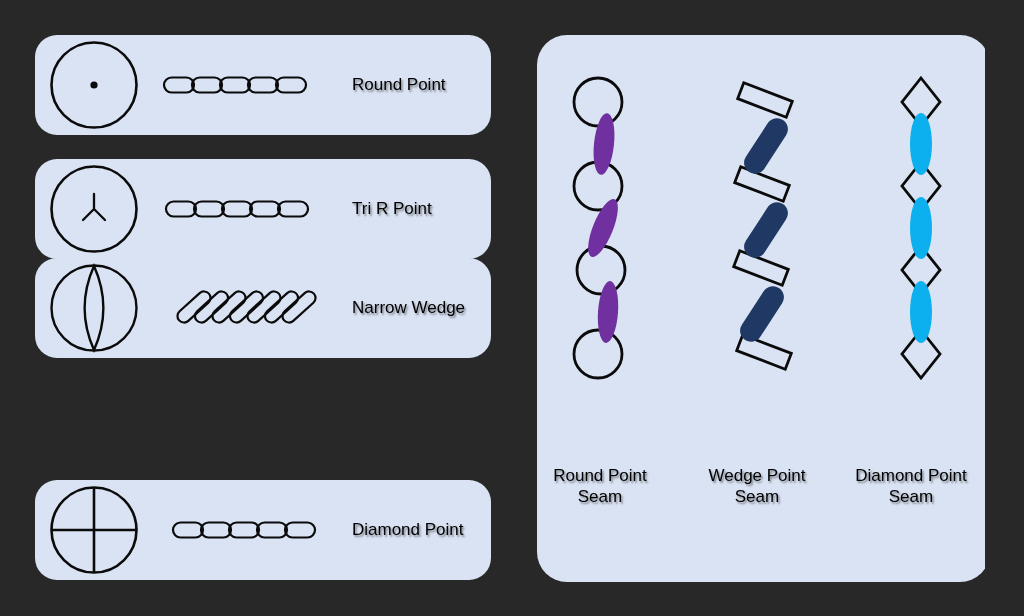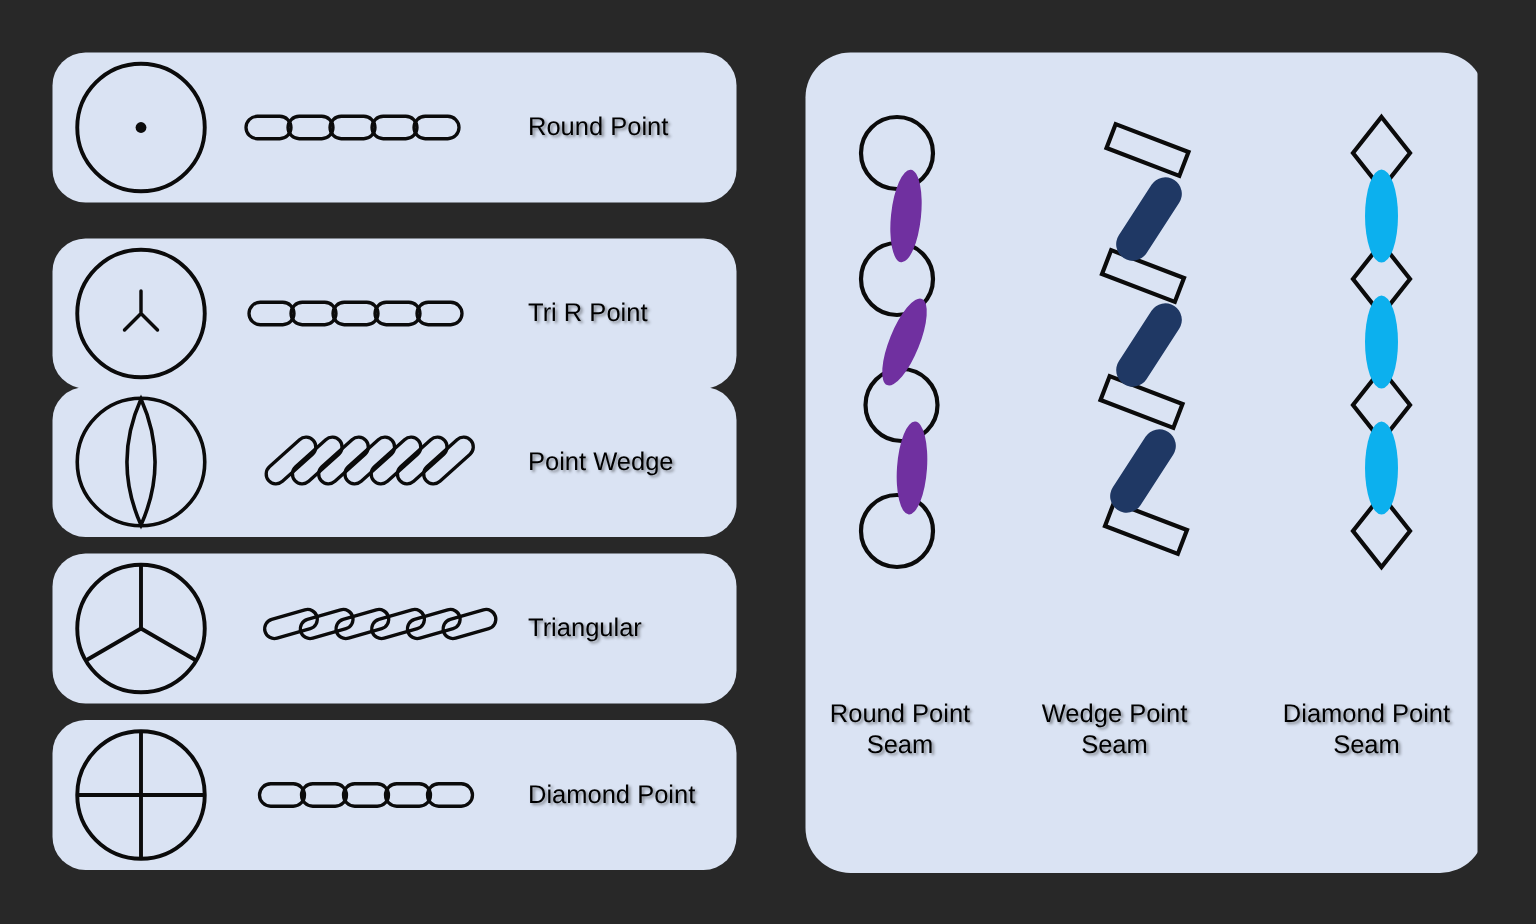--- a/index.html
+++ b/index.html
@@ -82,40 +82,23 @@
       <g fill="none" stroke="#0b0b0b" stroke-width="2.2">
         <rect x="139" y="42.5" width="40" height="13" rx="6.5" transform="rotate(-42 159 49)"></rect>
         <rect x="156.5" y="42.5" width="40" height="13" rx="6.5" transform="rotate(-42 176.5 49)"></rect>
         <rect x="174" y="42.5" width="40" height="13" rx="6.5" transform="rotate(-42 194 49)"></rect>
         <rect x="191.5" y="42.5" width="40" height="13" rx="6.5" transform="rotate(-42 211.5 49)"></rect>
         <rect x="209" y="42.5" width="40" height="13" rx="6.5" transform="rotate(-42 229 49)"></rect>
         <rect x="226.5" y="42.5" width="40" height="13" rx="6.5" transform="rotate(-42 246.5 49)"></rect>
         <rect x="244" y="42.5" width="40" height="13" rx="6.5" transform="rotate(-42 264 49)"></rect>
       </g>
     </svg>
-    <div class="type-label">Point Wedge</div>
+    <div class="type-label">Narrow Wedge</div>
   </div>
 
-  <div class="card" style="top:369px">
-    <svg width="340" height="100">
-      <g fill="none" stroke="#0b0b0b" stroke-width="2.6">
-        <circle cx="59" cy="50" r="42.5"></circle>
-        <path d="M59 7.5 L59 50 M59 50 L22.5 71.2 M59 50 L95.5 71.2"></path>
-      </g>
-      <g fill="none" stroke="#0b0b0b" stroke-width="2.2">
-        <rect x="141" y="40.5" width="36" height="13" rx="6.5" transform="rotate(-16 159 47)"></rect>
-        <rect x="164.8" y="40.5" width="36" height="13" rx="6.5" transform="rotate(-16 182.8 47)"></rect>
-        <rect x="188.6" y="40.5" width="36" height="13" rx="6.5" transform="rotate(-16 206.6 47)"></rect>
-        <rect x="212.4" y="40.5" width="36" height="13" rx="6.5" transform="rotate(-16 230.4 47)"></rect>
-        <rect x="236.2" y="40.5" width="36" height="13" rx="6.5" transform="rotate(-16 254.2 47)"></rect>
-        <rect x="260" y="40.5" width="36" height="13" rx="6.5" transform="rotate(-16 278 47)"></rect>
-      </g>
-    </svg>
-    <div class="type-label">Triangular</div>
-  </div>
 
   <div class="card" style="top:480px">
     <svg width="330" height="100">
       <g fill="none" stroke="#0b0b0b" stroke-width="2.6">
         <circle cx="59" cy="50" r="42.5"></circle>
         <path d="M59 7.5 L59 92.5 M16.5 50 L101.5 50"></path>
       </g>
       <g fill="none" stroke="#0b0b0b" stroke-width="2.2">
         <rect x="138" y="42.5" width="30" height="15" rx="7.5"></rect>
         <rect x="166" y="42.5" width="30" height="15" rx="7.5"></rect>
@@ -166,19 +149,19 @@
       </g>
       <g>
         <ellipse cx="59" cy="69" rx="11" ry="31" fill="#0cb0ee"></ellipse>
         <ellipse cx="59" cy="153" rx="11" ry="31" fill="#0cb0ee"></ellipse>
         <ellipse cx="59" cy="237" rx="11" ry="31" fill="#0cb0ee"></ellipse>
       </g>
     </svg>
 
     <div class="seam-label" style="left:-27px">Round Point
 Seam</div>
-    <div class="seam-label" style="left:116px">Wedge Point
+    <div class="seam-label" style="left:130px">Wedge Point
 Seam</div>
     <div class="seam-label" style="left:284px">Diamond Point
 Seam</div>
   </div>
 
 </div>
 
 </body></html>

